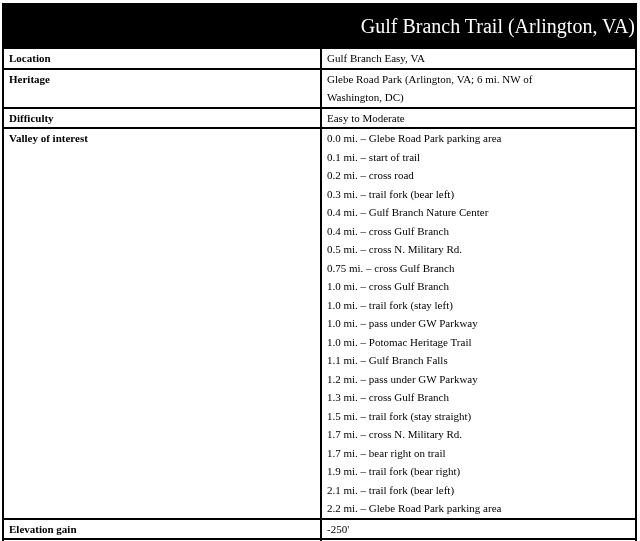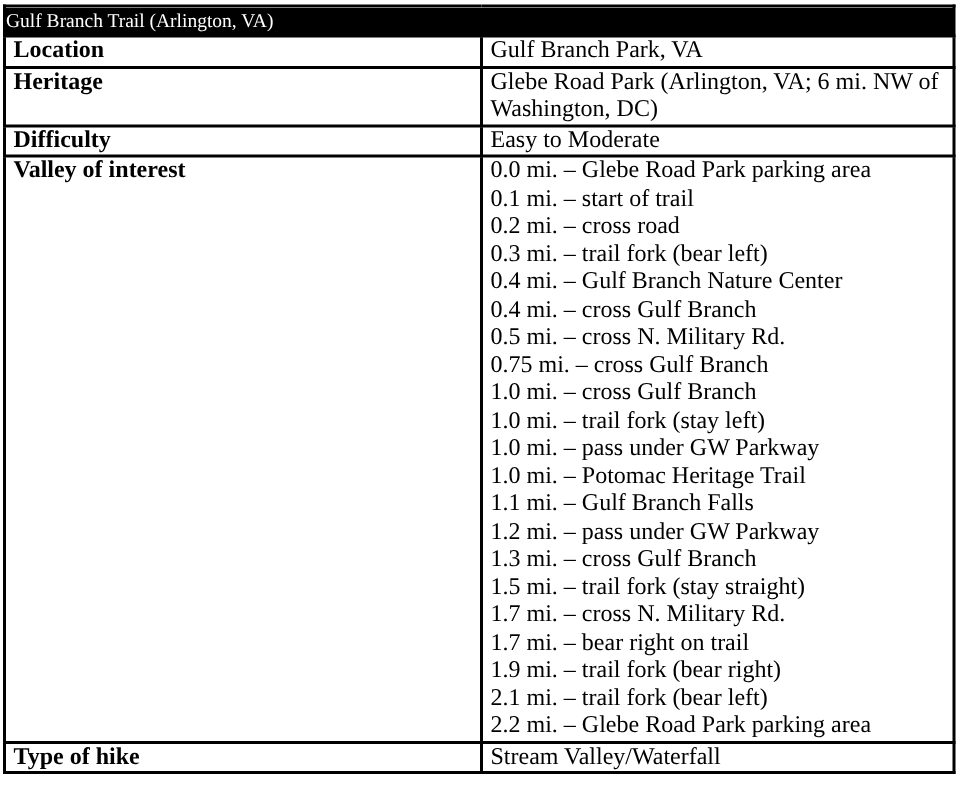--- a/index.html
+++ b/index.html
@@ -18,34 +18,34 @@
     border-collapse: collapse;
     table-layout: fixed;
     width: 635px;
   }
   col.col-label { width: 318px; }
   .trail-table th,
   .trail-table td {
     border: 2px solid var(--border, #000000);
     vertical-align: top;
     padding: 0 5px;
-    font-size: 16px;
+    font-size: 11px;
     line-height: 18.5px;
     color: var(--text, #000000);
     overflow: hidden;
   }
   th.title-cell {
     background: var(--header-bg, #000000);
     color: var(--header-text, #ffffff);
-    text-align: left;
+    text-align: right;
     font-weight: normal;
     height: 16px;
     line-height: 16px;
-    padding: 1px 0;
-    font-size: 13px;
+    padding: 13px 0;
+    font-size: 20px;
   }
   td.label-cell {
     font-weight: bold;
     background: var(--cell-bg, #ffffff);
   }
   td.value-cell {
     white-space: pre-line;
     background: var(--cell-bg, #ffffff);
   }
   tr.row-single td { height: 16px; }
@@ -61,21 +61,21 @@
       <col class="col-value">
     </colgroup>
     <thead>
       <tr>
         <th colspan="2" class="title-cell">Gulf Branch Trail (Arlington, VA)</th>
       </tr>
     </thead>
     <tbody>
       <tr class="row-single">
         <td class="label-cell">Location</td>
-        <td class="value-cell">Gulf Branch Park, VA</td>
+        <td class="value-cell">Gulf Branch Easy, VA</td>
       </tr>
       <tr>
         <td class="label-cell">Heritage</td>
         <td class="value-cell">Glebe Road Park (Arlington, VA; 6 mi. NW of
 Washington, DC)</td>
       </tr>
       <tr class="row-single">
         <td class="label-cell">Difficulty</td>
         <td class="value-cell">Easy to Moderate</td>
       </tr>
@@ -96,19 +96,23 @@
 1.1 mi. – Gulf Branch Falls
 1.2 mi. – pass under GW Parkway
 1.3 mi. – cross Gulf Branch
 1.5 mi. – trail fork (stay straight)
 1.7 mi. – cross N. Military Rd.
 1.7 mi. – bear right on trail
 1.9 mi. – trail fork (bear right)
 2.1 mi. – trail fork (bear left)
 2.2 mi. – Glebe Road Park parking area</td>
       </tr>
+      <tr class="row-single">
+        <td class="label-cell">Elevation gain</td>
+        <td class="value-cell">-250'</td>
+      </tr>
       <tr class="row-type">
         <td class="label-cell">Type of hike</td>
         <td class="value-cell">Stream Valley/Waterfall</td>
       </tr>
     </tbody>
   </table>
 </div>
 
 </body></html>

